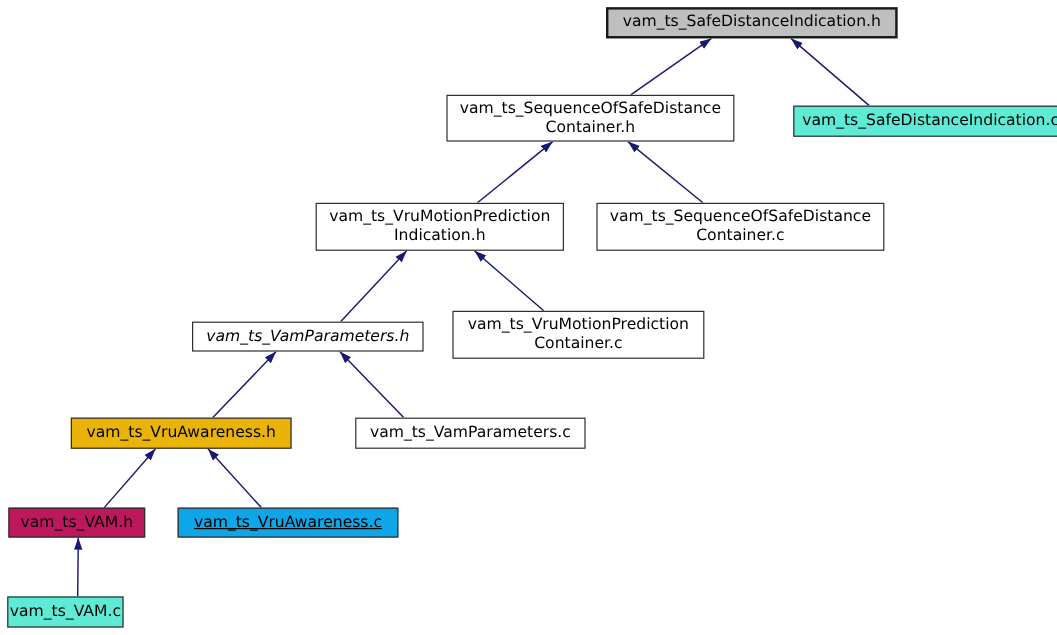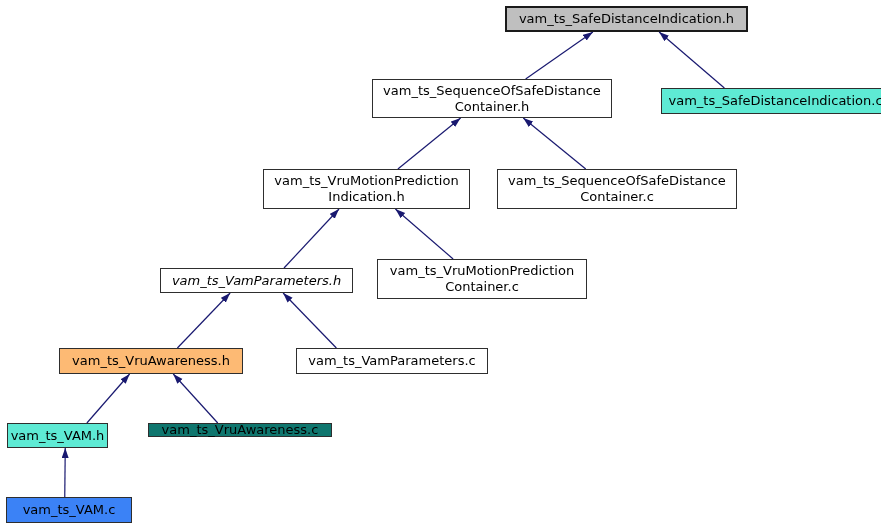--- a/index.html
+++ b/index.html
@@ -89,29 +89,29 @@
         <div class="label-line">vam_ts_SequenceOfSafeDistance</div>
         <div class="label-line">Container.c</div>
       </div>
       <div class="node" style="left: 377px; top: 259px; width: 210px; height: 40px; background: rgb(255, 255, 255); border-color: rgb(46, 46, 46);">
         <div class="label-line">vam_ts_VruMotionPrediction</div>
         <div class="label-line">Container.c</div>
       </div>
       <div class="node" style="left: 160px; top: 268px; width: 193px; height: 25px; background: rgb(255, 255, 255); border-color: rgb(46, 46, 46); font-style: italic;">
         <div class="label-line">vam_ts_VamParameters.h</div>
       </div>
-      <div class="node" style="left: 59px; top: 348px; width: 184px; height: 26px; background: #fdba74; border-color: rgb(46, 46, 46);">
+      <div class="node" style="left: 59px; top: 348px; width: 184px; height: 26px; background: #eab308; border-color: rgb(46, 46, 46);">
         <div class="label-line">vam_ts_VruAwareness.h</div>
       </div>
       <div class="node" style="left: 267px; top: 348px; width: 192px; height: 26px; background: rgb(255, 255, 255); border-color: rgb(46, 46, 46); margin-left: 29px;">
         <div class="label-line">vam_ts_VamParameters.c</div>
       </div>
-      <div class="node" style="left: 7px; top: 423px; width: 101px; height: 25px; background: #5eead4; border-color: rgb(46, 46, 46);">
+      <div class="node" style="left: 7px; top: 423px; width: 114px; height: 25px; background: #be185d; border-color: rgb(46, 46, 46);">
         <div class="label-line">vam_ts_VAM.h</div>
       </div>
-      <div class="node" style="left: 148px; top: 423px; width: 184px; height: 14px; background: #0f766e; border-color: rgb(46, 46, 46);">
+      <div class="node" style="left: 148px; top: 423px; width: 184px; height: 25px; background: #0ea5e9; border-color: rgb(46, 46, 46); text-decoration: underline;">
         <div class="label-line">vam_ts_VruAwareness.c</div>
       </div>
-      <div class="node" style="left: 6px; top: 497px; width: 126px; height: 26px; background: #3b82f6; border-color: rgb(46, 46, 46);">
+      <div class="node" style="left: 6px; top: 497px; width: 97px; height: 26px; background: #5eead4; border-color: rgb(46, 46, 46);">
         <div class="label-line">vam_ts_VAM.c</div>
       </div>
     </div>
 </div>
 
 </body></html>

